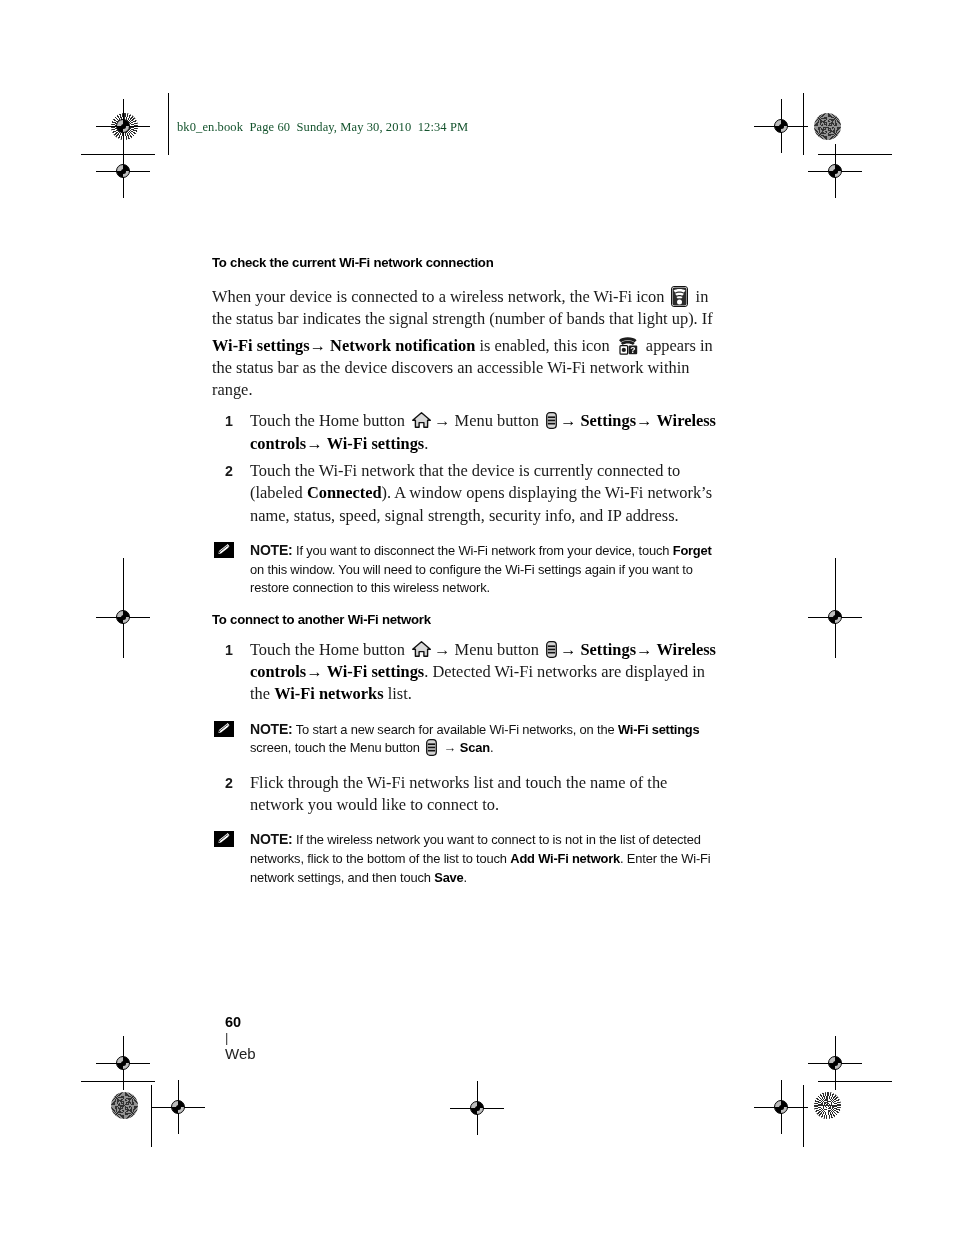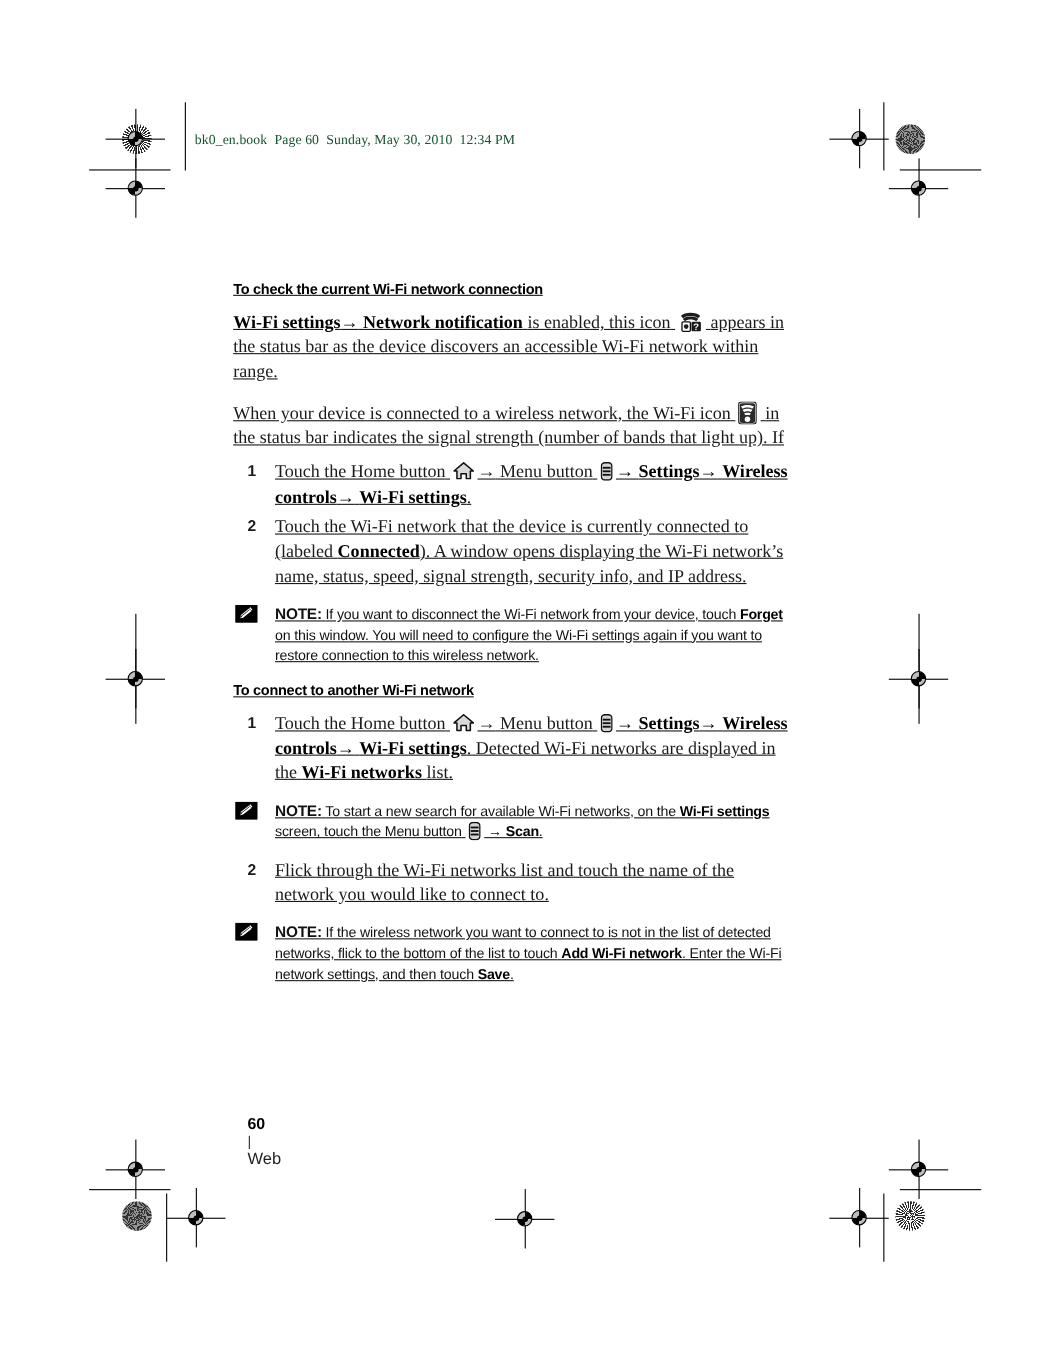--- a/index.html
+++ b/index.html
@@ -70,21 +70,20 @@
     color: #14532d;
     white-space: pre;
   }
 
   
   .page-body {
     position: absolute;
     left: 212px;
     top: 255px;
     width: 505px;
-    text-decoration: underline;
   }
 
   h2.section {
     font-family: "Liberation Sans", sans-serif;
     font-size: 13.2px;
     font-weight: bold;
     letter-spacing: -0.25px;
     margin: 0 0 12px 0;
     color: #000;
   }
@@ -280,51 +279,51 @@
       <div class="rdot"></div>
   </div>
 </div>
 
 <div class="runhead">bk0_en.book  Page 60  Sunday, May 30, 2010  12:34 PM</div>
 
 <div class="page-body">
 
   <h2 class="section">To check the current Wi-Fi network connection</h2>
 
+
+  <p class="body spaced">
+    <span>When your device is connected to a wireless network, the Wi-Fi icon</span>
+    <span class="icon-inline ic-wifi">
+      <svg viewBox="0 0 17 21" width="17" height="21" aria-hidden="true">
+        <rect x="0.5" y="0.5" width="16" height="20" rx="2.5" ry="2.5" fill="#ffffff" stroke="#111" stroke-width="1"></rect>
+        <rect x="1.5" y="1.5" width="14" height="18" rx="2" ry="2" fill="#2b2b2b"></rect>
+        <path d="M2.6 4.6 C5.2 2.6 11.8 2.6 14.4 4.6 L12.9 6.5 C10.9 5.0 6.1 5.0 4.1 6.5 Z" fill="#ffffff"></path>
+        <path d="M4.0 7.8 C6.0 6.3 11.0 6.3 13.0 7.8 L11.5 9.6 C10.2 8.7 6.8 8.7 5.5 9.6 Z" fill="#ffffff"></path>
+        <path d="M5.4 10.9 C6.8 9.9 10.2 9.9 11.6 10.9 L10.2 12.6 C9.4 12.1 7.6 12.1 6.8 12.6 Z" fill="#ffffff"></path>
+        <circle cx="8.5" cy="16.1" r="2.5" fill="#ffffff"></circle>
+      </svg>
+    </span>
+    <span>in the status bar indicates the signal strength (number of bands that light up). If</span>
+  </p>
 
   <p class="body">
     <b>Wi-Fi settings</b><b class="arrow">→</b>
     <b>Network notification</b>
     <span>is enabled, this icon</span>
     <span class="icon-inline ic-wifi-notify">
       <svg viewBox="0 0 22 20" width="22" height="20" aria-hidden="true">
         <path d="M2.0 5.2 C5.4 1.4 16.2 1.4 19.6 5.2 L17.6 7.3 C14.8 4.6 6.8 4.6 4.0 7.3 Z" fill="#1c1c1c"></path>
         <path d="M3.8 8.0 C6.6 5.1 15.0 5.1 17.8 8.0 L15.9 10.0 C13.8 8.0 7.8 8.0 5.7 10.0 Z" fill="#1c1c1c"></path>
         <rect x="3.0" y="10.6" width="7.6" height="8.6" rx="1" fill="#ffffff" stroke="#111" stroke-width="1.2"></rect>
         <circle cx="6.8" cy="14.9" r="2.1" fill="#1c1c1c"></circle>
         <rect x="11.6" y="10.6" width="8.6" height="8.6" rx="1" fill="#1c1c1c"></rect>
         <text x="15.9" y="17.6" font-family="Liberation Sans, sans-serif" font-size="8.6" font-weight="bold" fill="#ffffff" text-anchor="middle">?</text>
       </svg>
     </span>
     <span>appears in the status bar as the device discovers an accessible Wi-Fi network within range.</span>
-  </p>
-
-  <p class="body spaced">
-    <span>When your device is connected to a wireless network, the Wi-Fi icon</span>
-    <span class="icon-inline ic-wifi">
-      <svg viewBox="0 0 17 21" width="17" height="21" aria-hidden="true">
-        <rect x="0.5" y="0.5" width="16" height="20" rx="2.5" ry="2.5" fill="#ffffff" stroke="#111" stroke-width="1"></rect>
-        <rect x="1.5" y="1.5" width="14" height="18" rx="2" ry="2" fill="#2b2b2b"></rect>
-        <path d="M2.6 4.6 C5.2 2.6 11.8 2.6 14.4 4.6 L12.9 6.5 C10.9 5.0 6.1 5.0 4.1 6.5 Z" fill="#ffffff"></path>
-        <path d="M4.0 7.8 C6.0 6.3 11.0 6.3 13.0 7.8 L11.5 9.6 C10.2 8.7 6.8 8.7 5.5 9.6 Z" fill="#ffffff"></path>
-        <path d="M5.4 10.9 C6.8 9.9 10.2 9.9 11.6 10.9 L10.2 12.6 C9.4 12.1 7.6 12.1 6.8 12.6 Z" fill="#ffffff"></path>
-        <circle cx="8.5" cy="16.1" r="2.5" fill="#ffffff"></circle>
-      </svg>
-    </span>
-    <span>in the status bar indicates the signal strength (number of bands that light up). If</span>
   </p>
 
 
   <ol class="steps">
     <li>
       <span class="num">1</span>
       <span>Touch the Home button</span>
       <span class="icon-inline ic-home">
         <svg viewBox="0 0 19 16" width="19" height="16" aria-hidden="true">
           <path d="M9.5 0.8 L18.3 8.2 L15.6 8.2 L15.6 15.2 L11.9 15.2 L11.9 10.6 L7.1 10.6 L7.1 15.2 L3.4 15.2 L3.4 8.2 L0.7 8.2 Z" fill="#d9d9d9" stroke="#111" stroke-width="1.4" stroke-linejoin="round"></path>

